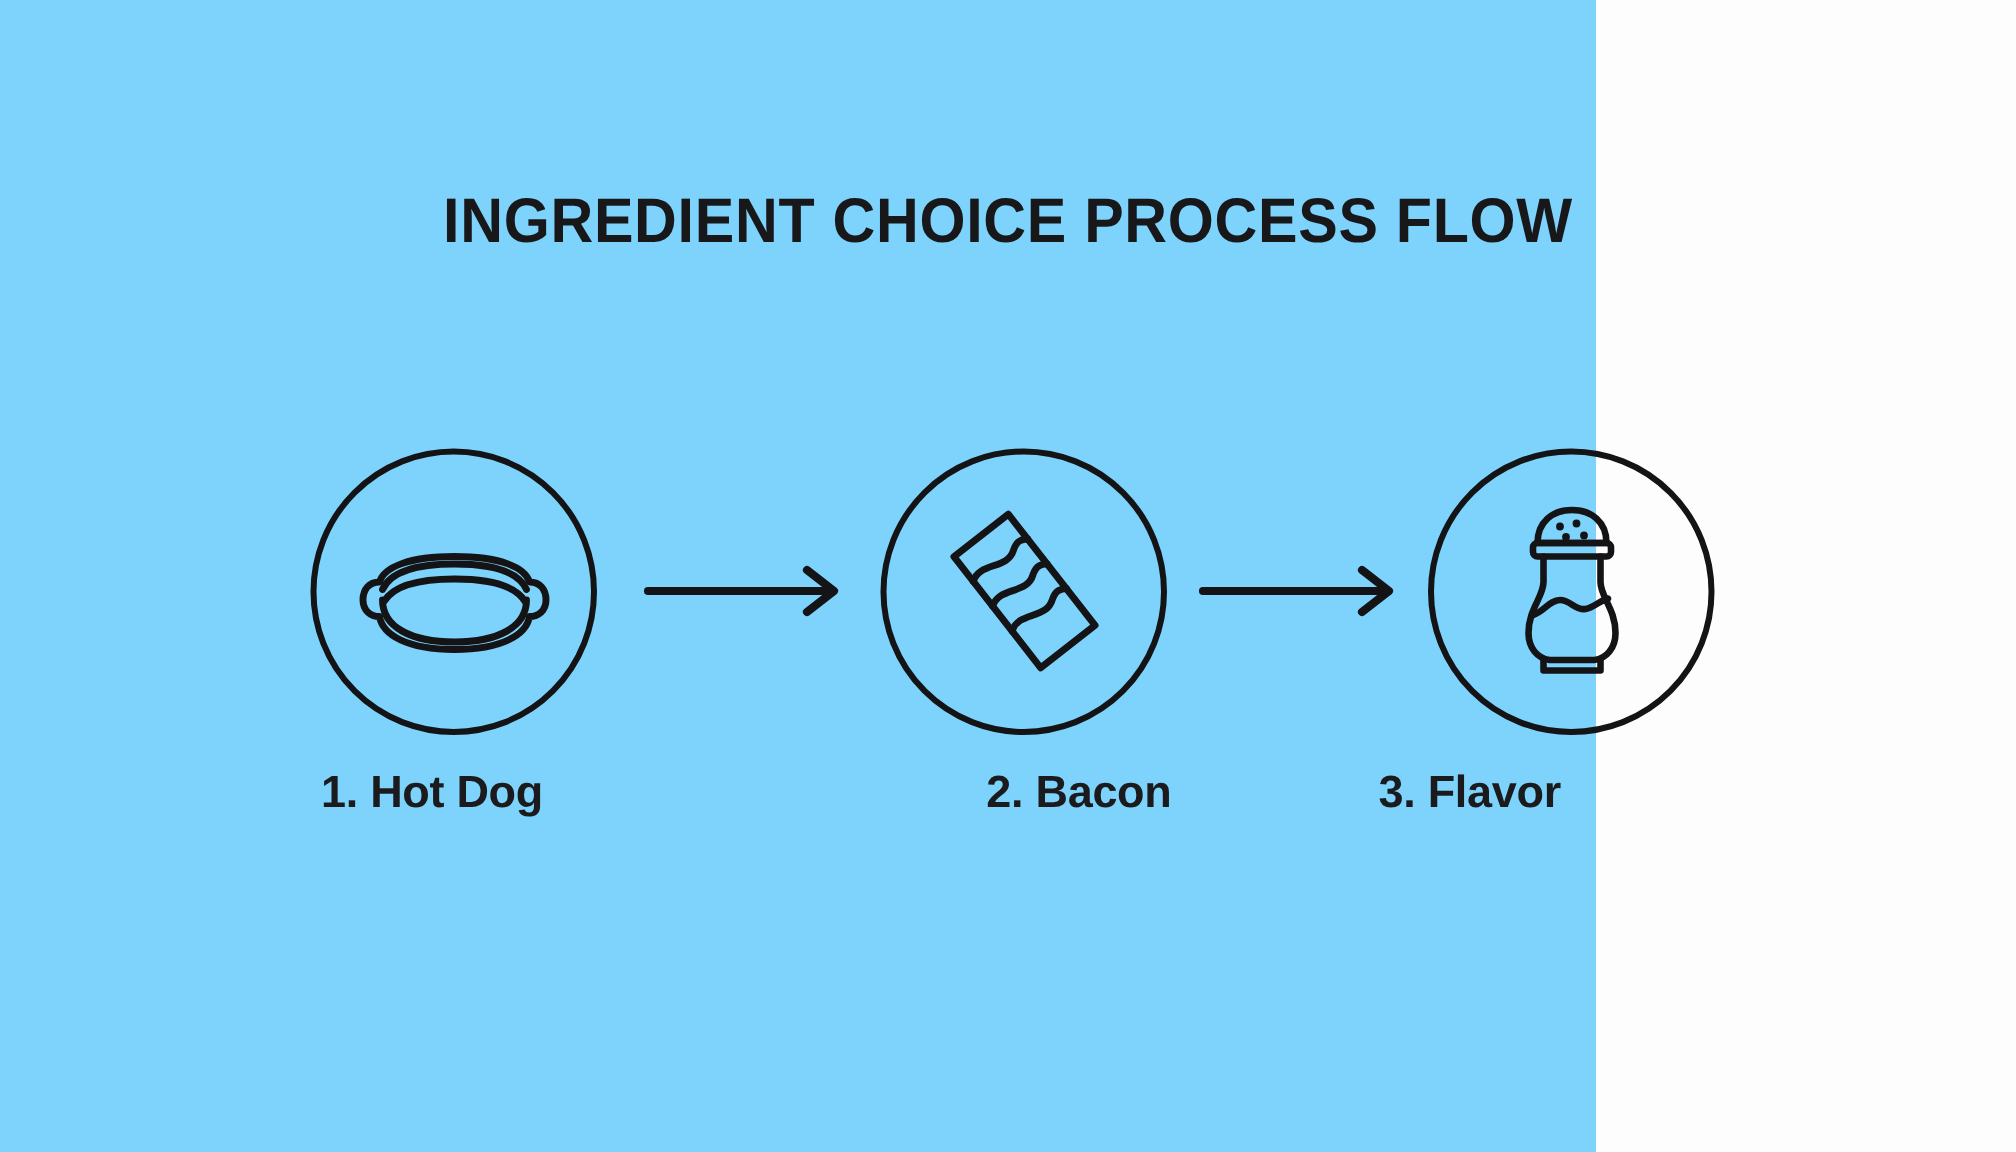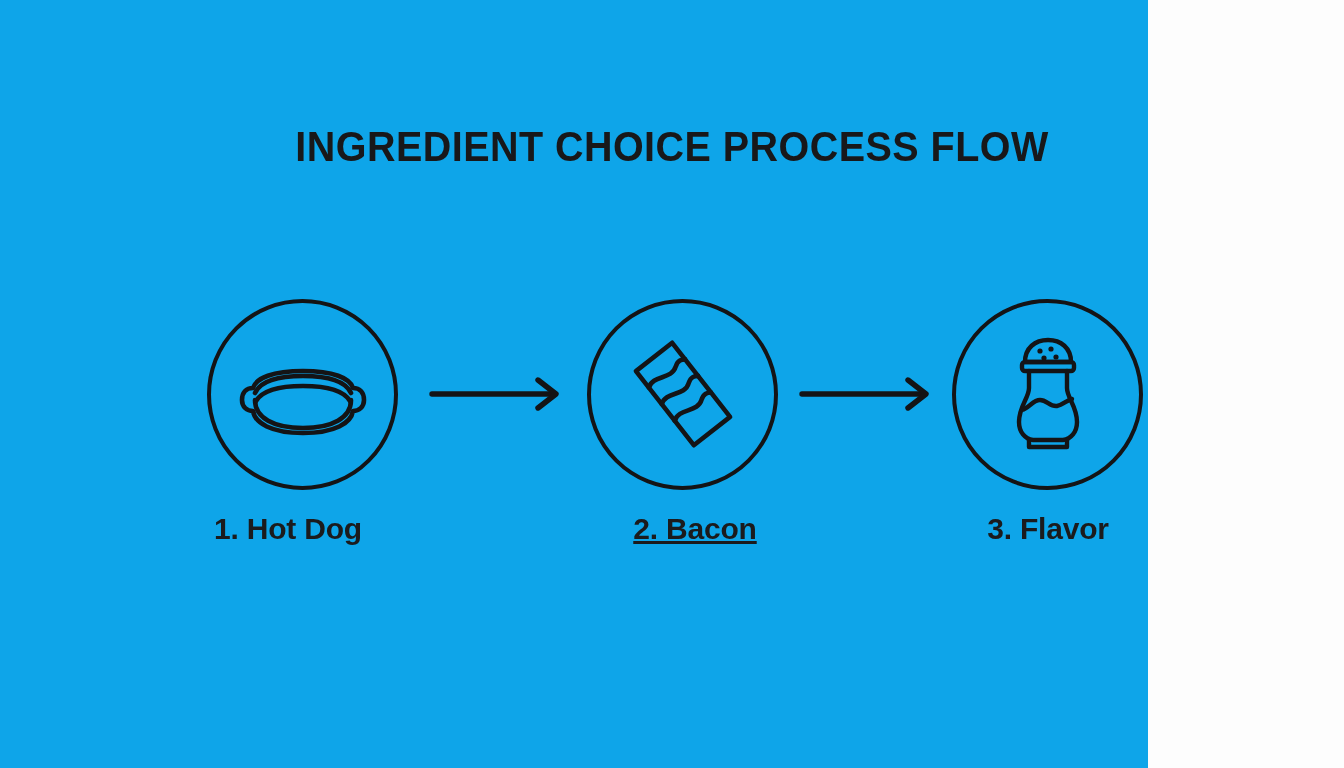--- a/index.html
+++ b/index.html
@@ -9,23 +9,23 @@
   body {
     width: 1344px;
     height: 768px;
     background: #fdfdfd;
     font-family: "Liberation Sans", sans-serif;
     overflow: hidden;
   }
 
   .canvas {
     position: relative;
-    width: 1148px;
+    width: 1064px;
     height: 768px;
-    background: #0ea5e9;
+    background: #7dd3fc;
   }
 
   
   .title {
     position: absolute;
     left: 0;
     top: 126px;
     width: 1344px;
     text-align: center;
     font-family: "Liberation Sans", sans-serif;
@@ -103,22 +103,22 @@
     top: 0;
     font-family: "Liberation Sans", sans-serif;
     font-size: 30px;
     font-weight: bold;
     color: #1b1b1d;
     white-space: nowrap;
     line-height: 1.1;
     letter-spacing: -0.2px;
   }
   .label-1 { left: 190px; width: 196px; text-align: center; }
-  .label-2 { left: 597px; width: 196px; text-align: center; text-decoration: underline; }
-  .label-3 { left: 950px; width: 196px; text-align: center; }
+  .label-2 { left: 585px; width: 196px; text-align: right; }
+  .label-3 { left: 919px; width: 196px; }
 </style>
 </head>
 <body>
 
 <div class="canvas">
 
   <div class="title">INGREDIENT CHOICE PROCESS FLOW</div>
 
   <div class="flow">
 

